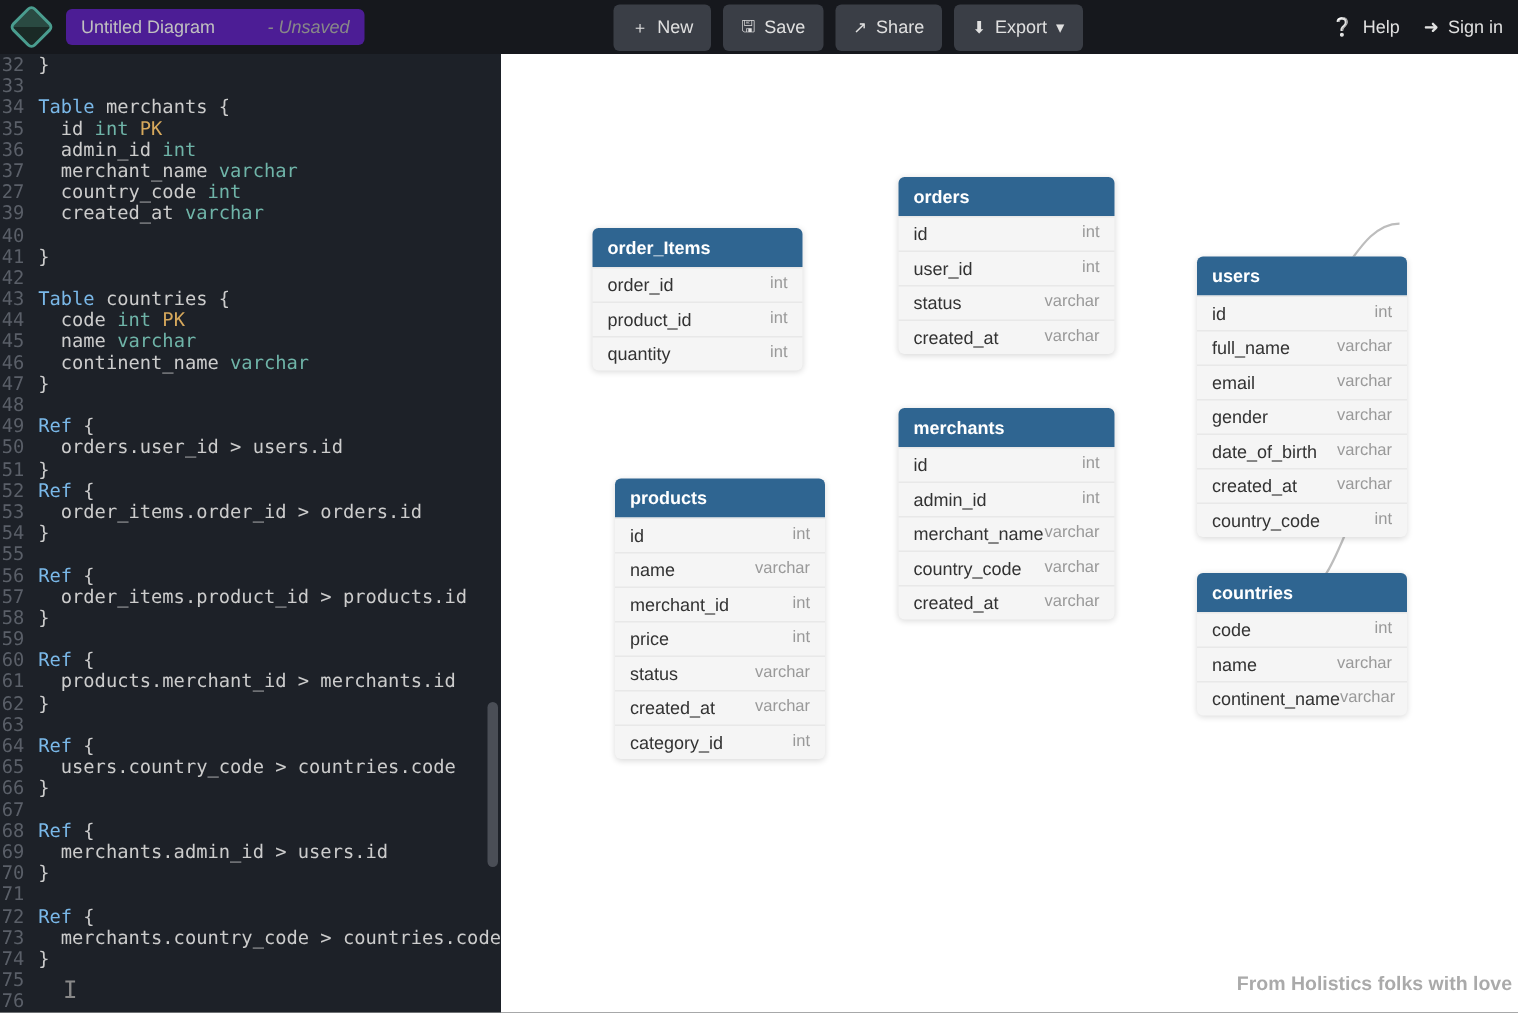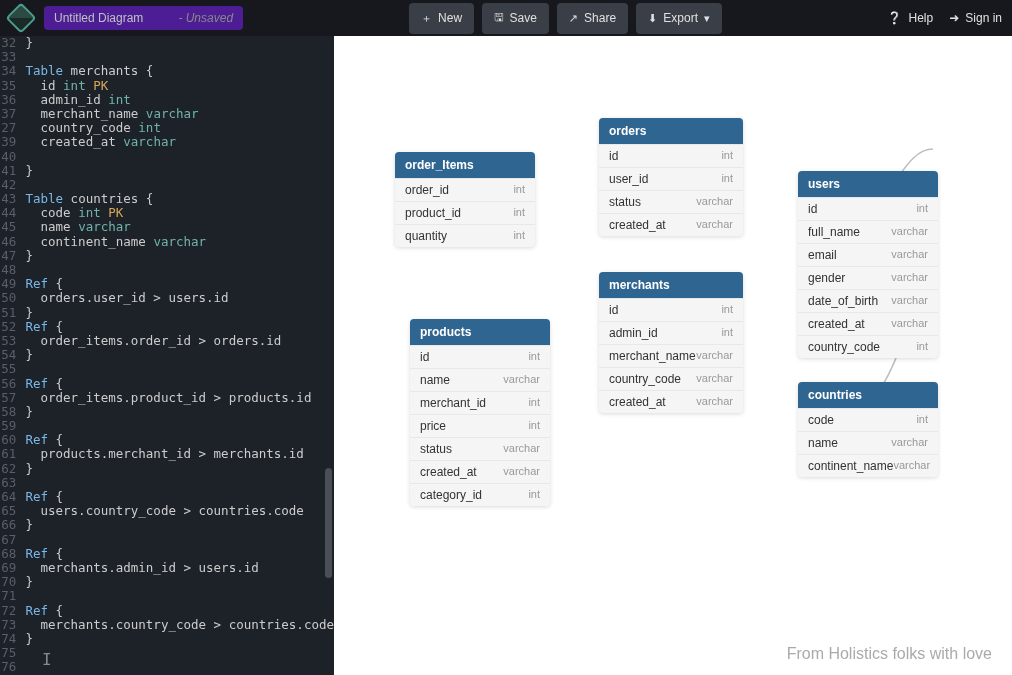--- a/index.html
+++ b/index.html
@@ -141,22 +141,22 @@
 }
 .zoom-slider {
   width: 55px; height: 4px; background: #ccc; border-radius: 2px; position: relative;
 }
 .zoom-knob {
   position: absolute; left: -4px; top: -4px;
   width: 12px; height: 12px; border-radius: 50%;
   background: #fff; border: 1px solid #aaa;
 }
 .credit {
-  position: absolute; right: 20px; bottom: 12px;
-  font-size: 16px; color: #aaa;
+  position: absolute; right: 4px; bottom: 12px;
+  font-size: 13px; color: #aaa; font-weight: bold;
 }
 .cursor-i {
   position: absolute;
   left: 42px;
   top: 614px;
   color: #888;
   font-size: 16px;
 }
 </style>
 </head>

